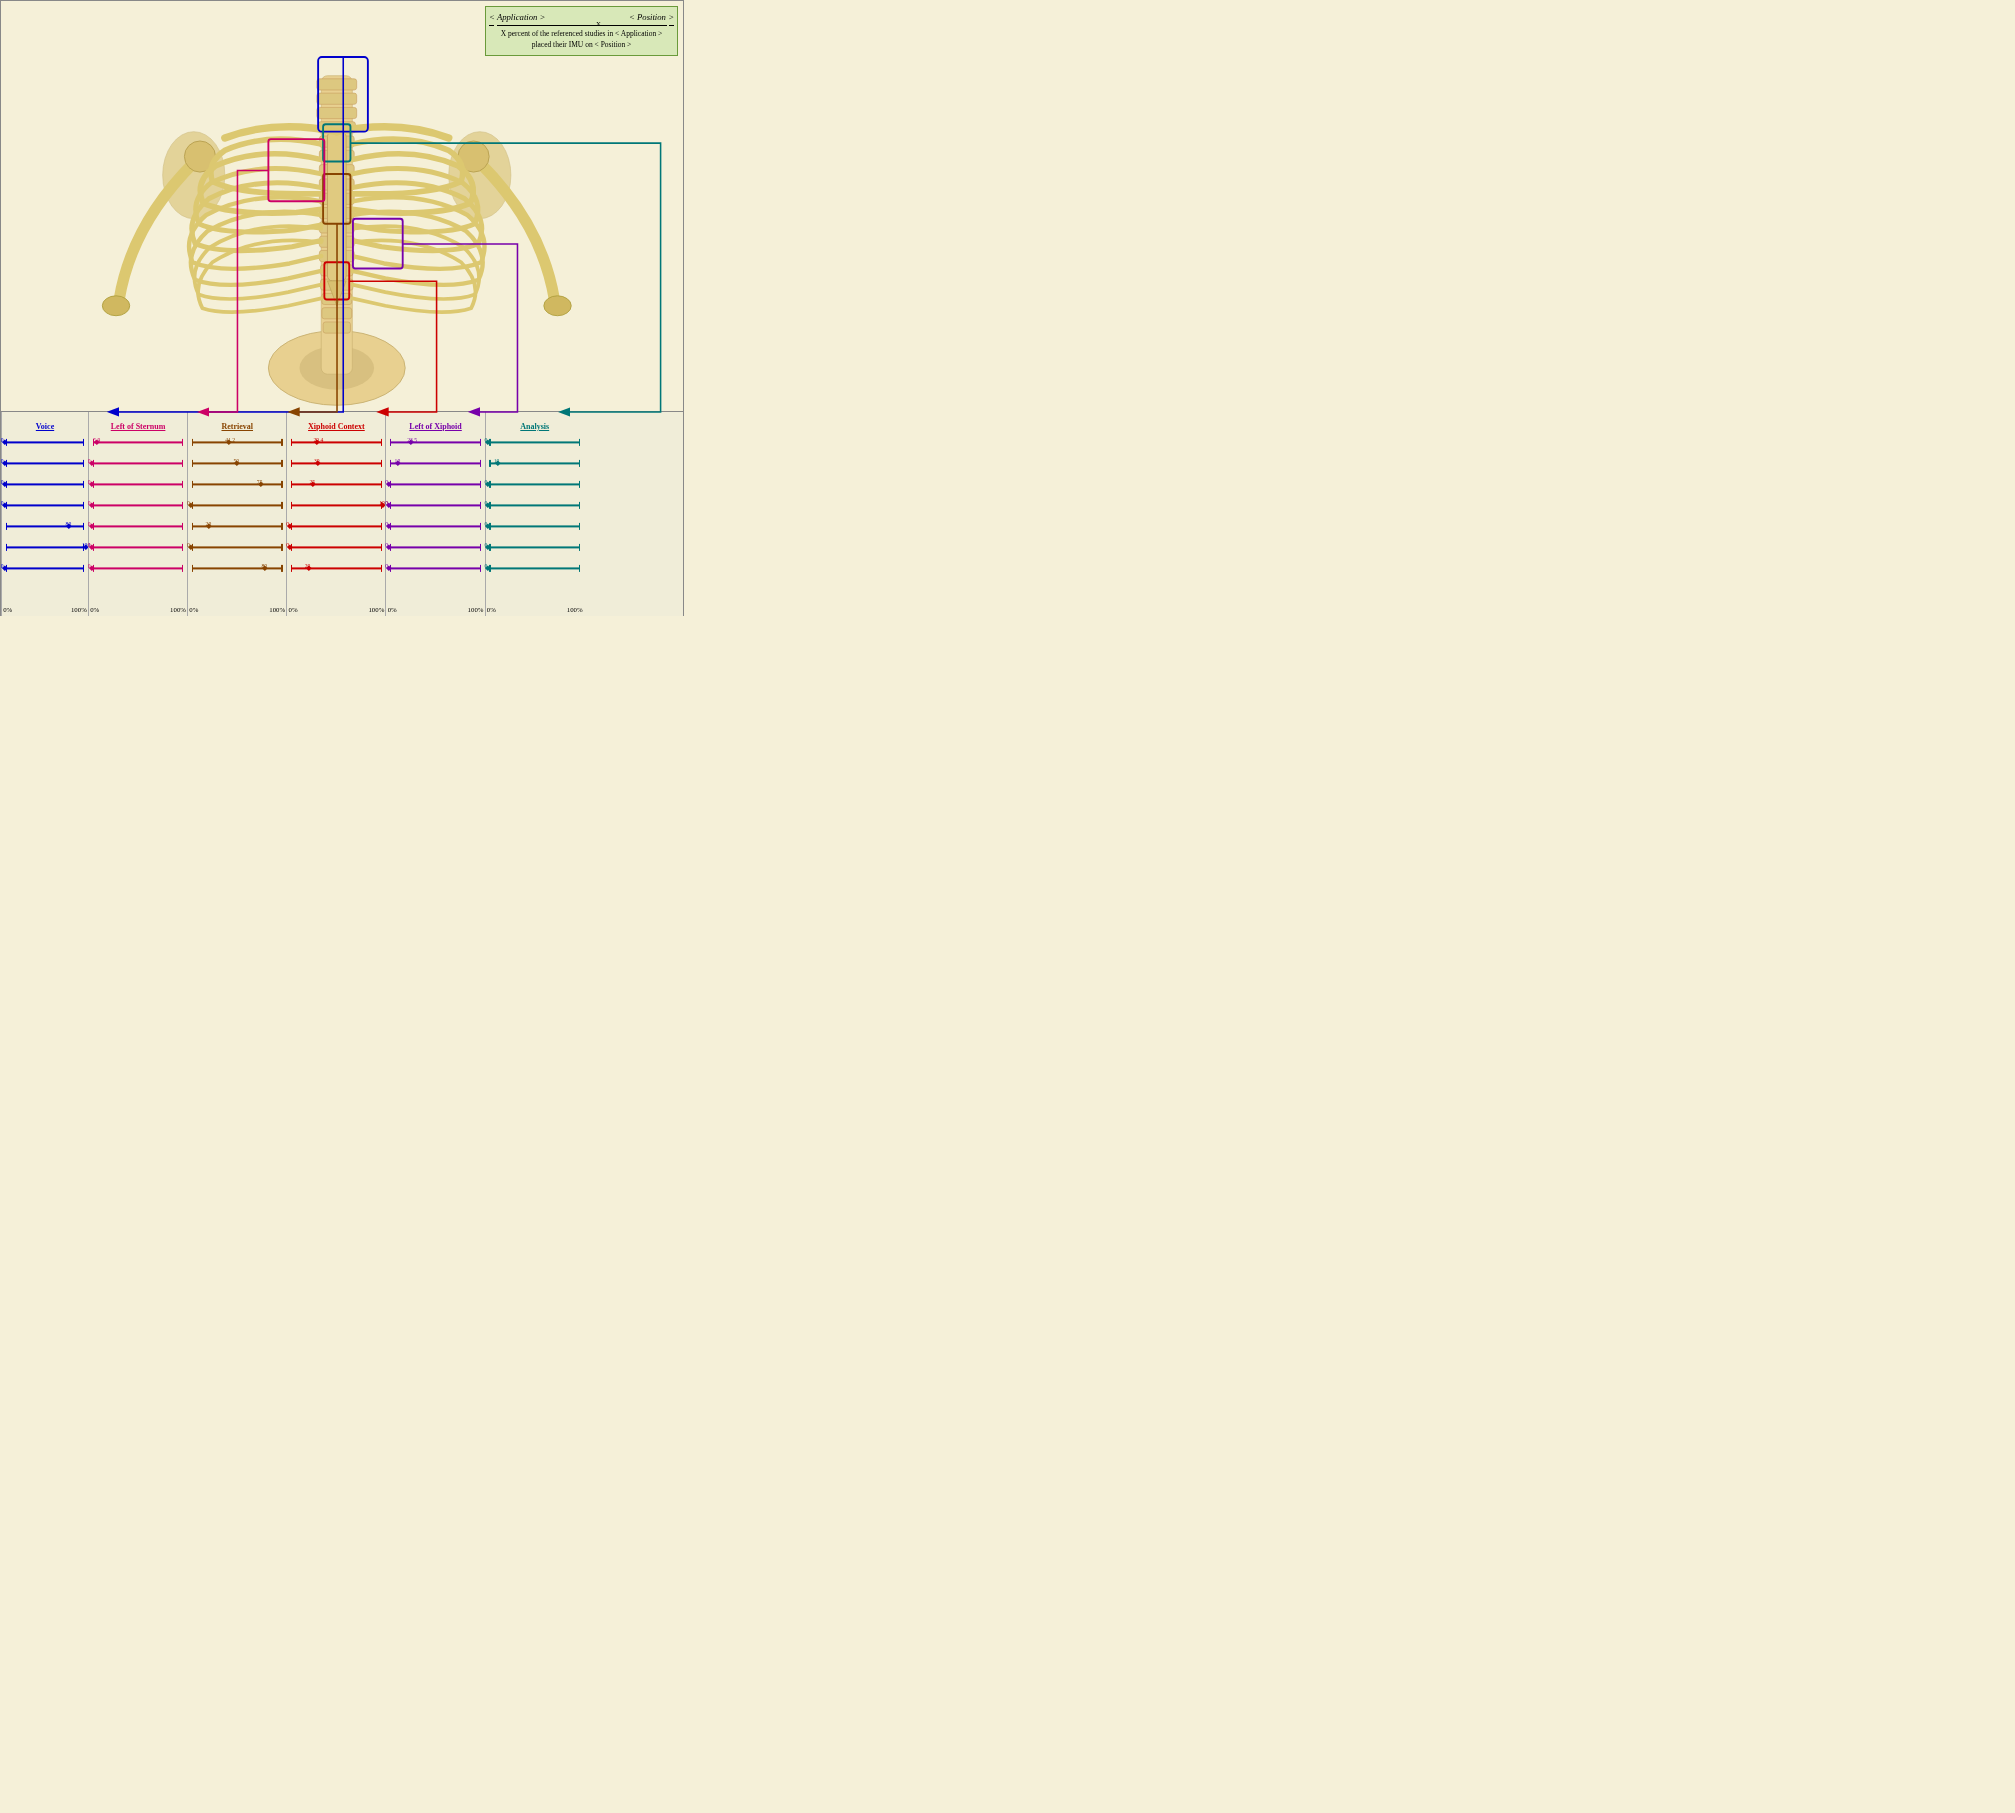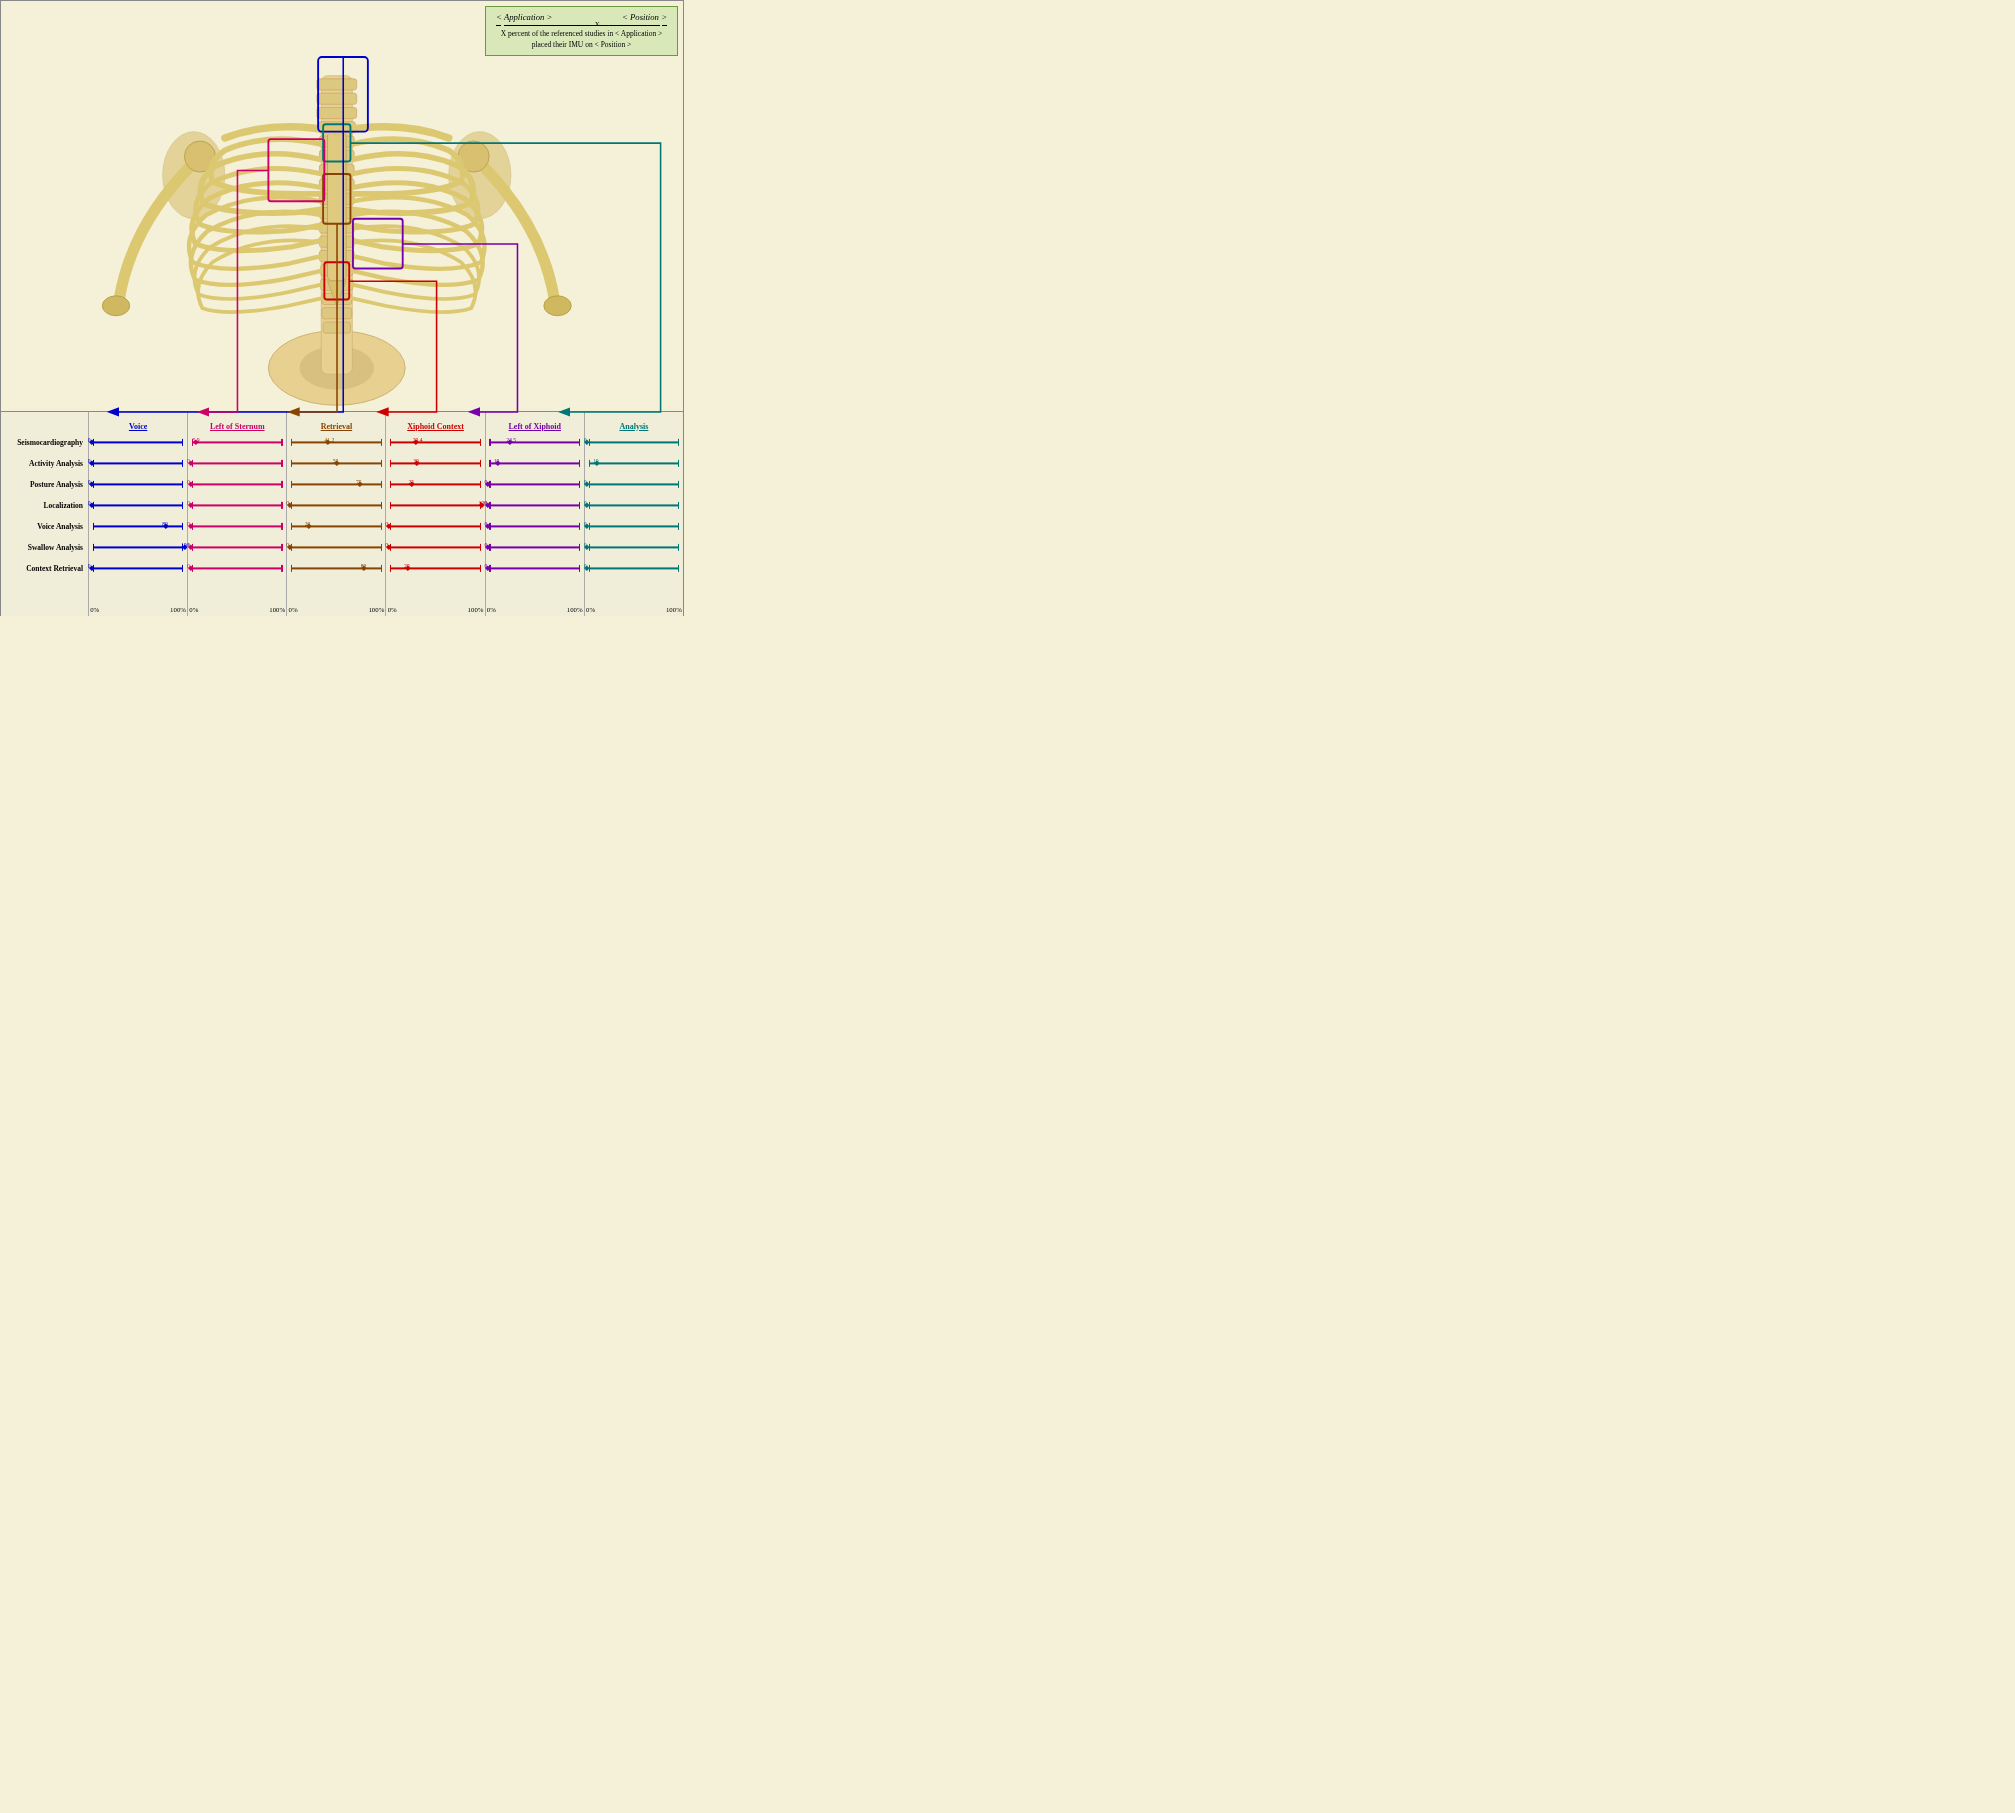--- a/index.html
+++ b/index.html
@@ -19,21 +19,21 @@
       border: 1.2px solid #888;
     }
     
     #legend-box {
       position: absolute;
       top: 5px;
       right: 5px;
       width: 193px;
       border: 1.2px solid #6a9a3a;
       background: #d8e8b8;
-      padding: 5px 10px;
+      padding: 5px 3px;
       font-size: 8px;
     }
     #legend-box .legend-title-row {
       display: flex;
       justify-content: space-between;
       align-items: center;
       margin-bottom: 2.5px;
     }
     #legend-box .legend-app-row {
       display: flex;
@@ -281,31 +281,20 @@
       <rect x="566" y="350" width="80" height="80" rx="4" fill="none" stroke="#7700aa" stroke-width="3"></rect>
 
       <rect x="430" y="222" width="90" height="100" rx="4" fill="none" stroke="#cc0066" stroke-width="3"></rect>
 
     </svg>
   </div>
 
   <div id="chart-area">
     <div class="chart-grid">
 
-      <div class="chart-label-col">
-        <div id="row-labels">
-            <div class="app-row-label">Seismocardiography</div>
-            <div class="app-row-label">Activity Analysis</div>
-            <div class="app-row-label">Posture Analysis</div>
-            <div class="app-row-label">Localization</div>
-            <div class="app-row-label">Voice Analysis</div>
-            <div class="app-row-label">Swallow Analysis</div>
-            <div class="app-row-label">Context Retrieval</div>
-          </div>
-      </div>
 
       <div id="col-neck" class="chart-col">
           <div class="col-header" style="color: rgb(0, 0, 204);">Voice</div>
           <div class="col-data-rows">
             <div class="data-row">
               <div class="bar-container">
                 <div class="bar-line" style="left: 1.2px; right: 1.2px; background: rgb(0, 0, 204);"></div>
                 <div style="position: absolute; top: 50%; left: 1.2px; transform: translateY(-50%); width: 1.2px; height: 6.2px; background: rgb(0, 0, 204);"></div>
                 <div style="position: absolute; top: 50%; right: 1.2px; transform: translateY(-50%); width: 1.2px; height: 6.2px; background: rgb(0, 0, 204);"></div>
                 <div class="bar-marker" style="left: calc(0% - 1.9px); background: rgb(0, 0, 204); border-radius: 0px; transform: translateY(-50%) rotate(45deg);"></div>

